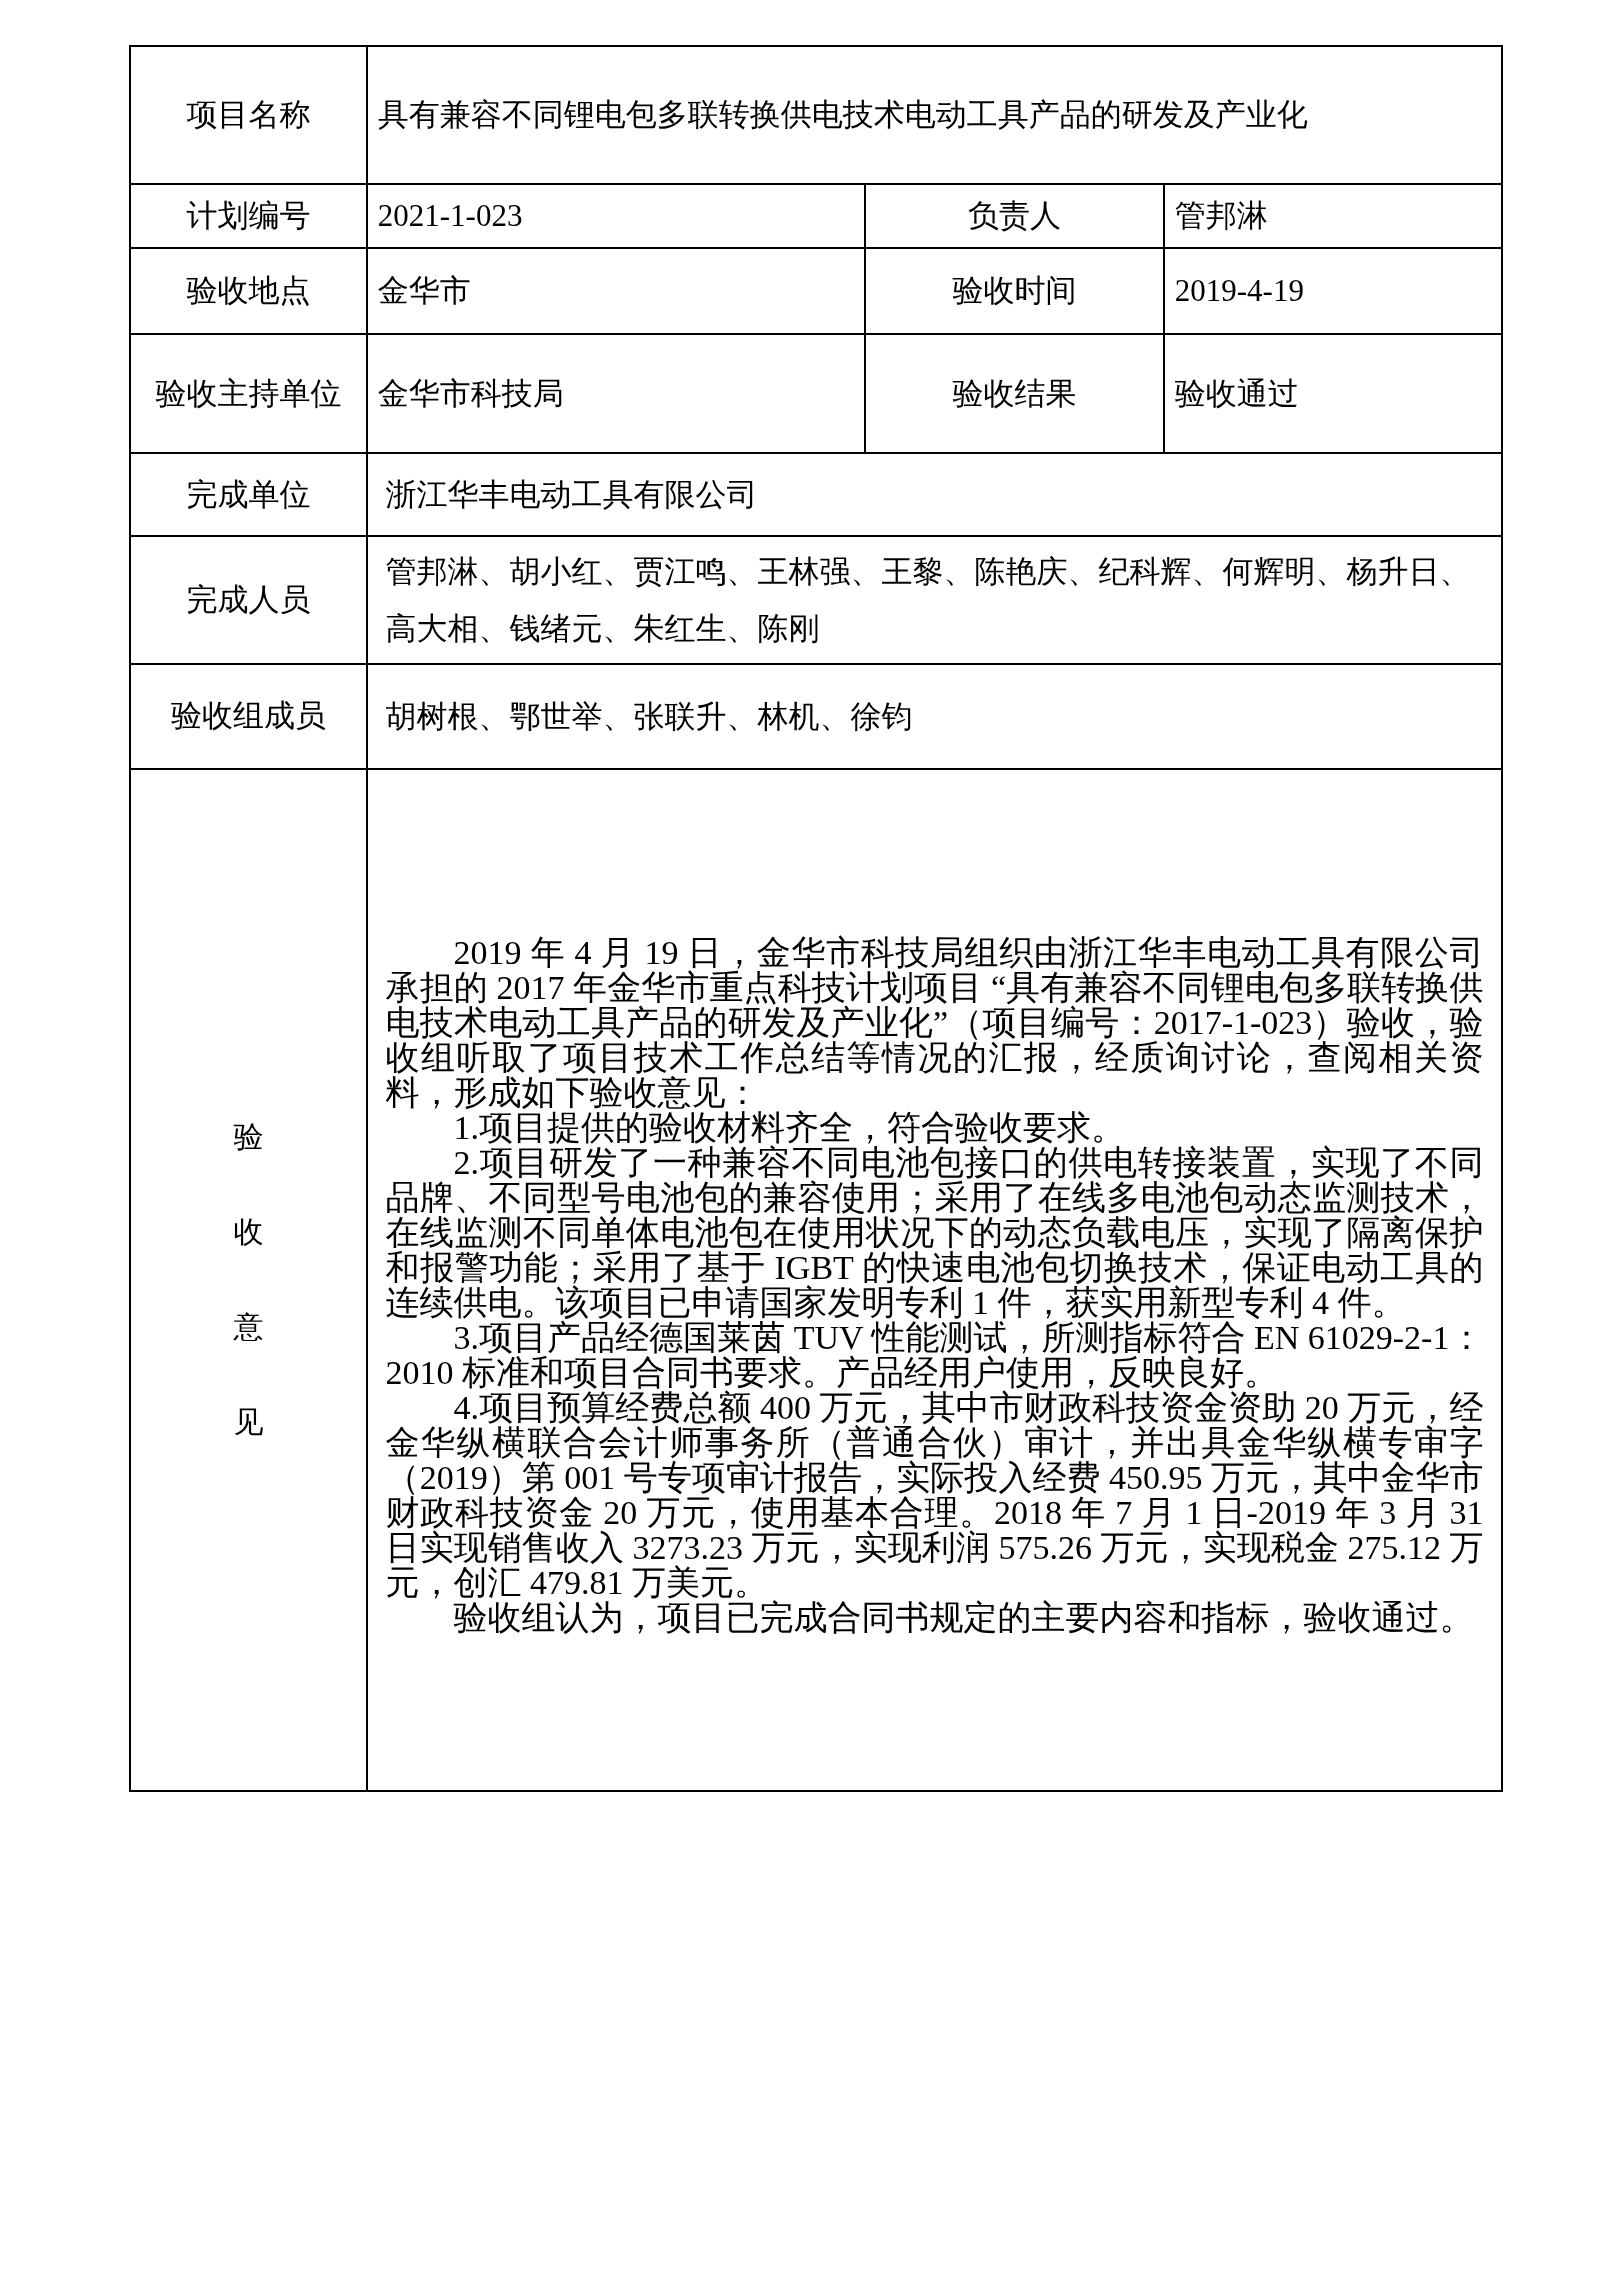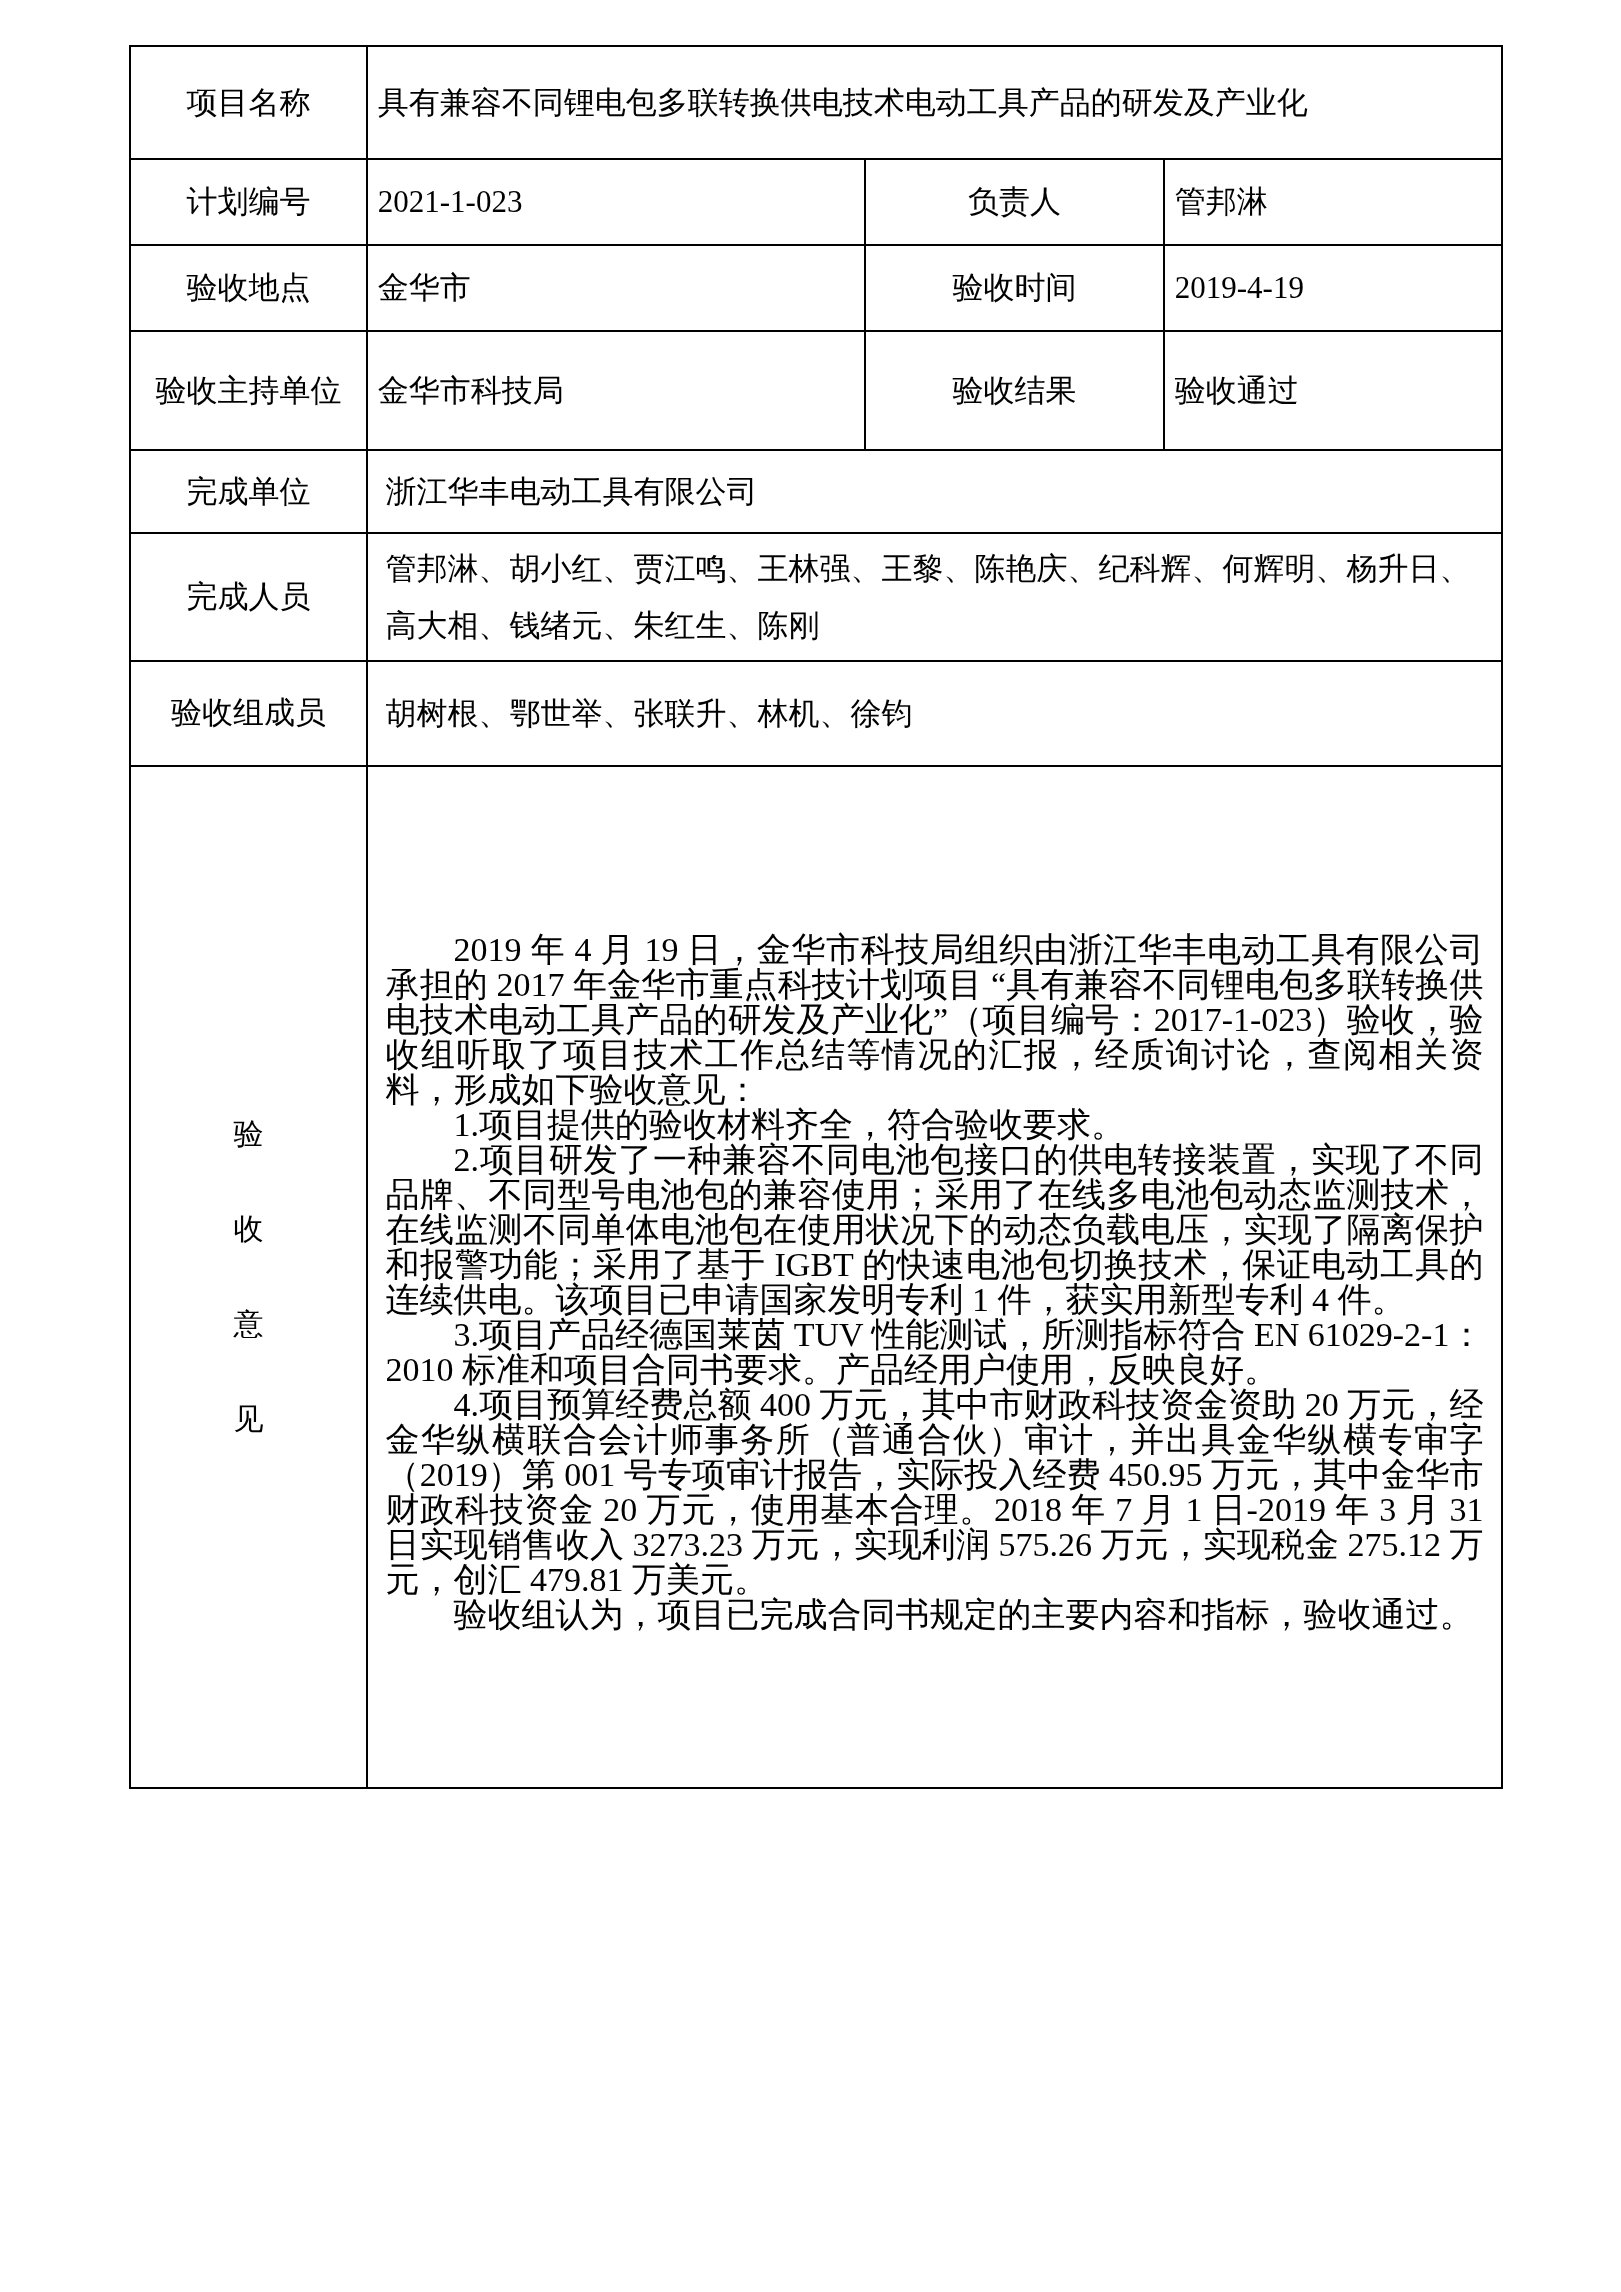--- a/index.html
+++ b/index.html
@@ -45,22 +45,22 @@
   }
   td.value-center {
     text-align: left;
     padding: 3.9px 9.8px;
   }
   td.value-left {
     text-align: left;
     padding: 5.9px 17.6px;
     line-height: 57px;
   }
-  tr.row-project   { height: 113px; }
-  tr.row-plan      { height: 86px; }
+  tr.row-project   { height: 138px; }
+  tr.row-plan      { height: 64px; }
   tr.row-place     { height: 86px; }
   tr.row-host      { height: 119px; }
   tr.row-unit      { height: 83px; }
   tr.row-staff     { height: 118px; }
   tr.row-group     { height: 105px; }
   tr.row-opinion   { height: 1022px; }
   td.opinion-label {
     vertical-align: middle;
   }
   .opinion-label-stack {

